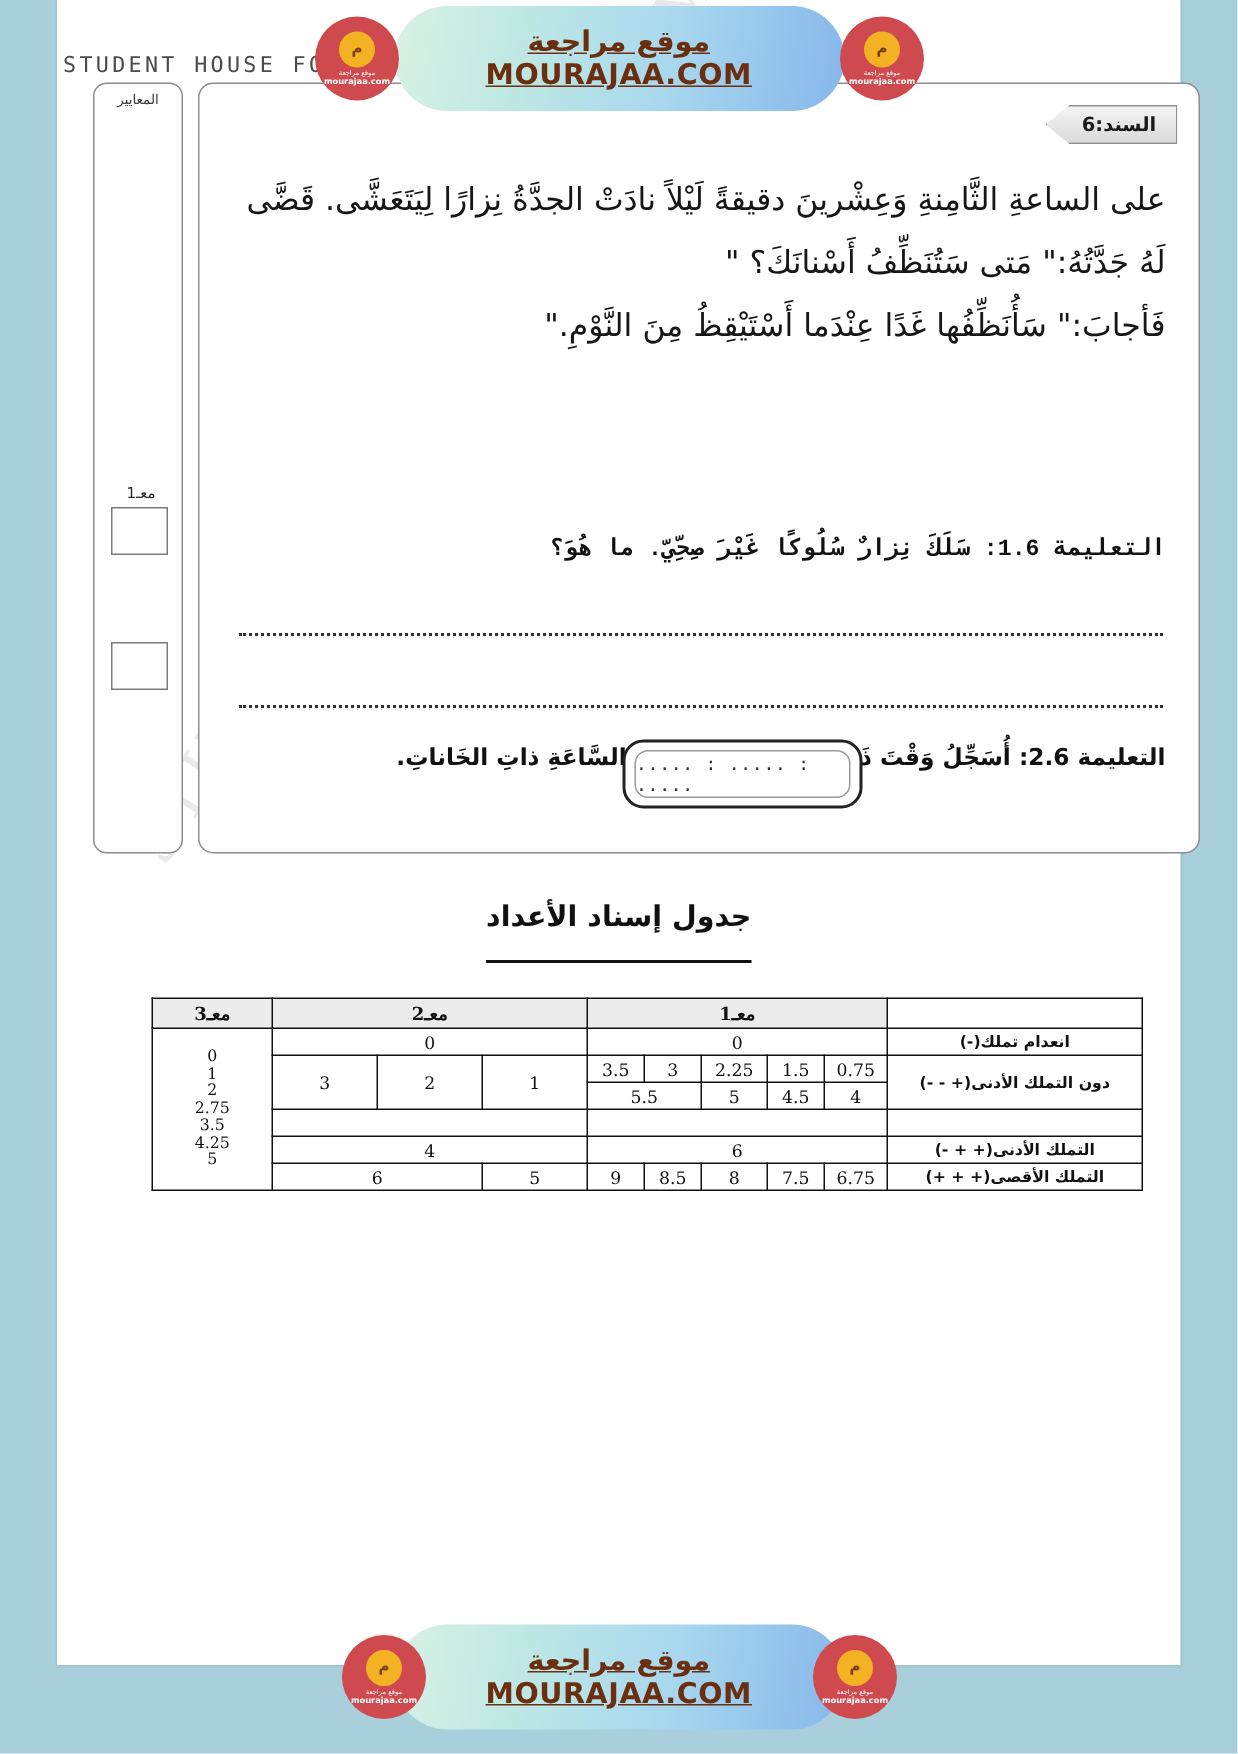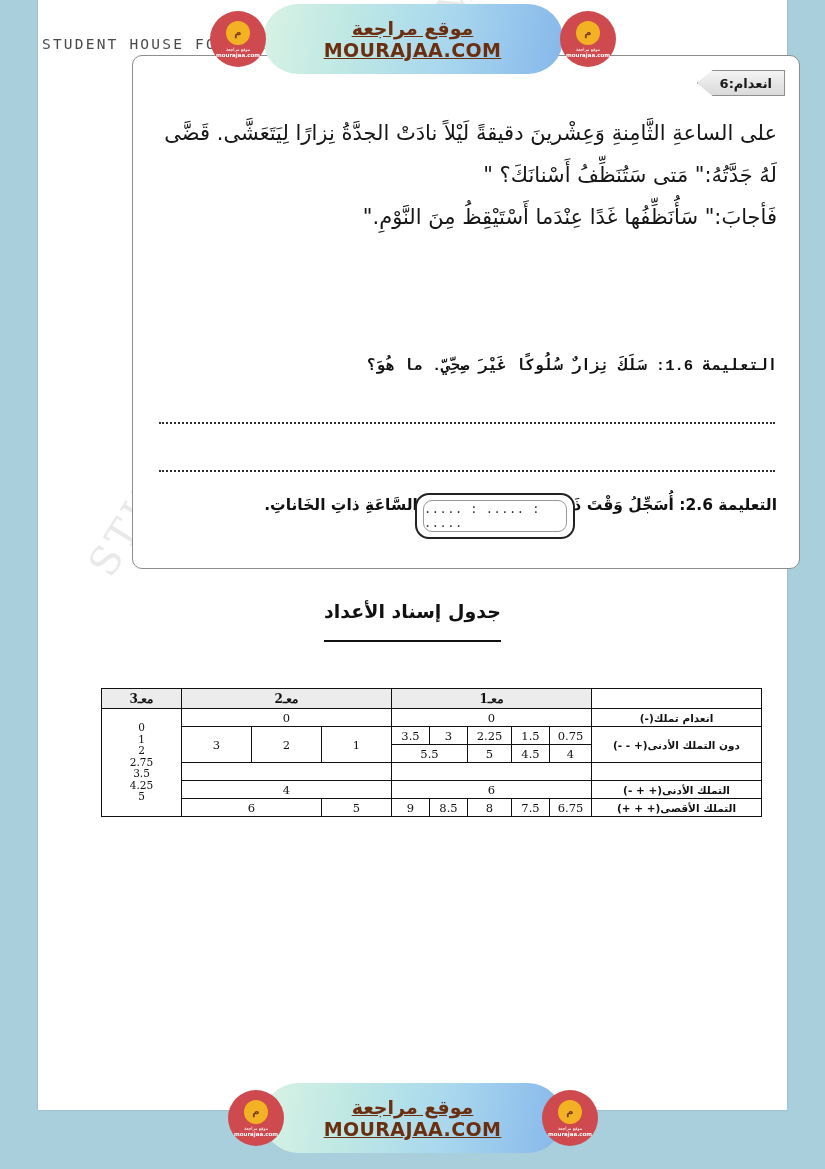--- a/index.html
+++ b/index.html
@@ -224,21 +224,21 @@
     z-index: 3;
   }
   .table-title span {
     border-bottom: 2.2px solid #111;
     padding-bottom: 18px;
   }
 
   .grade-table-wrap {
     position: absolute;
     left: 63px;
-    top: 688px;
+    top: 665px;
     width: 660px;
     z-index: 3;
   }
   table.grade {
     border-collapse: collapse;
     width: 660px;
     table-layout: fixed;
     font-size: 11.5px;
     color: #111;
     font-family: "DejaVu Serif", "Liberation Serif", serif;
@@ -354,24 +354,30 @@
 <body>
 
 <div class="sheet">
 
   <div class="scan-watermark">STUDENT HOUSE FOR PRIMARY</div>
 
   <div class="doc-header">STUDENT HOUSE FOR PRIMARY EDUCATION</div>
 
   <div class="exercise-frame">
 
+    <div class="criteria-col">
+      <div class="criteria-title">المعايير</div>
+      <div class="criteria-slot-label">معـ1</div>
+      <div class="criteria-slot s1"></div>
+      <div class="criteria-slot s2"></div>
+    </div>
 
     <div class="content-card">
 
-      <div class="support-tag">انعدام:6</div>
+      <div class="support-tag">السند:6</div>
 
       <div class="ar-body l1">
         <div class="ar-line">على الساعةِ الثَّامِنةِ وَعِشْرينَ دقيقةً لَيْلاً نادَتْ الجدَّةُ نِزارًا لِيَتَعَشَّى. قَضَّى</div>
         <div class="ar-line">لَهُ جَدَّتُهُ:" مَتى سَتُنَظِّفُ أَسْنانَكَ؟ "</div>
         <div class="ar-line">فَأجابَ:" سَأُنَظِّفُها غَدًا عِنْدَما أَسْتَيْقِظُ مِنَ النَّوْمِ."</div>
       </div>
 
       <div class="instr instr-1">التعليمة 1.6: سَلَكَ نِزارٌ سُلُوكًا غَيْرَ صِحِّيّ. ما هُوَ؟</div>
 
       <div class="dotline d1"></div>

